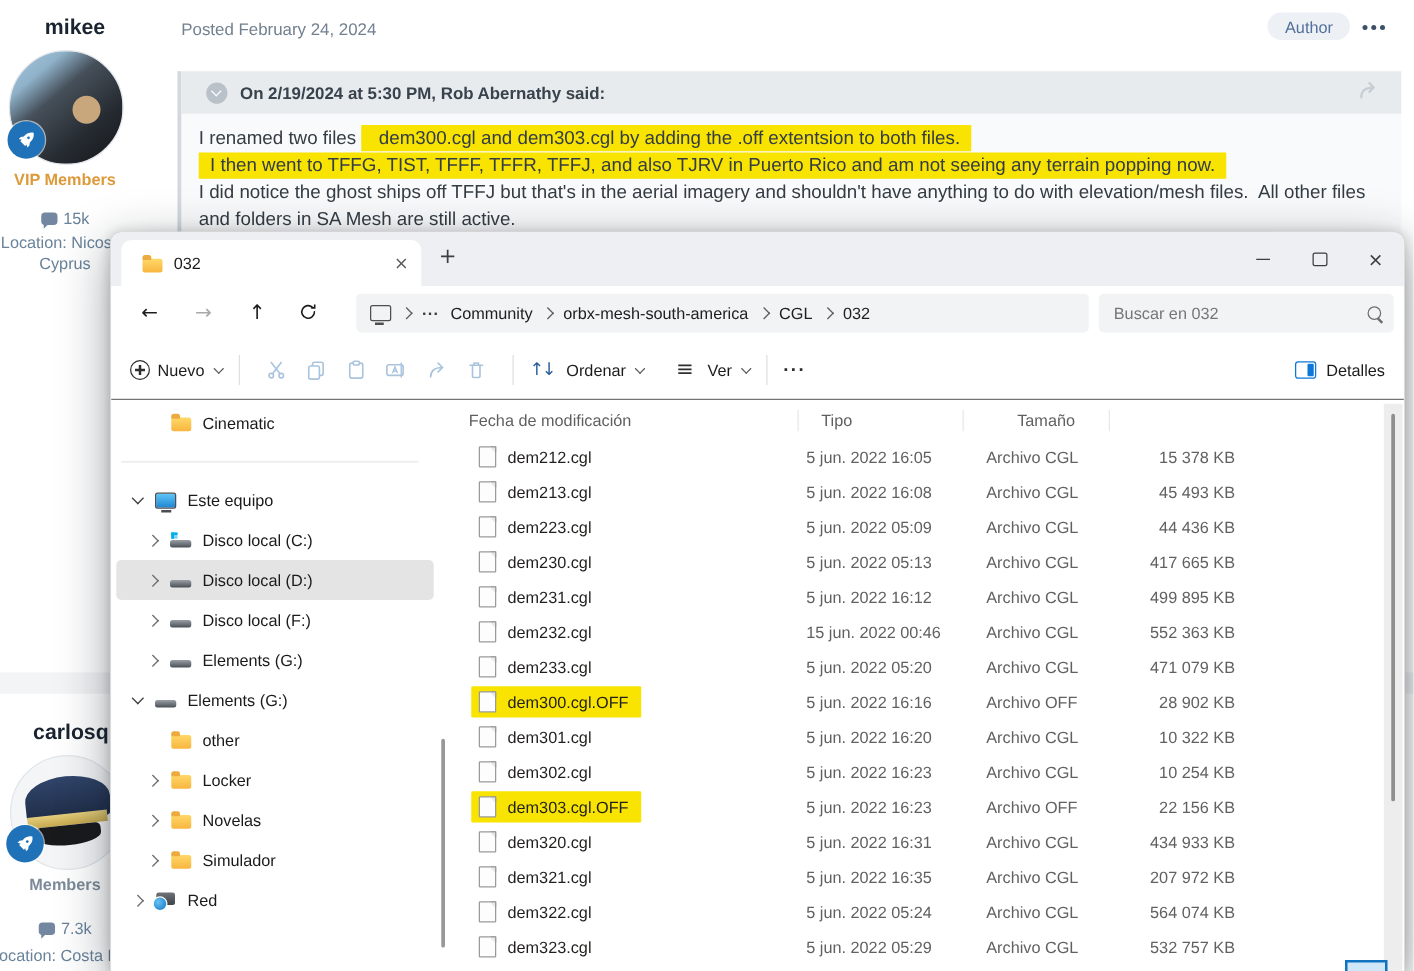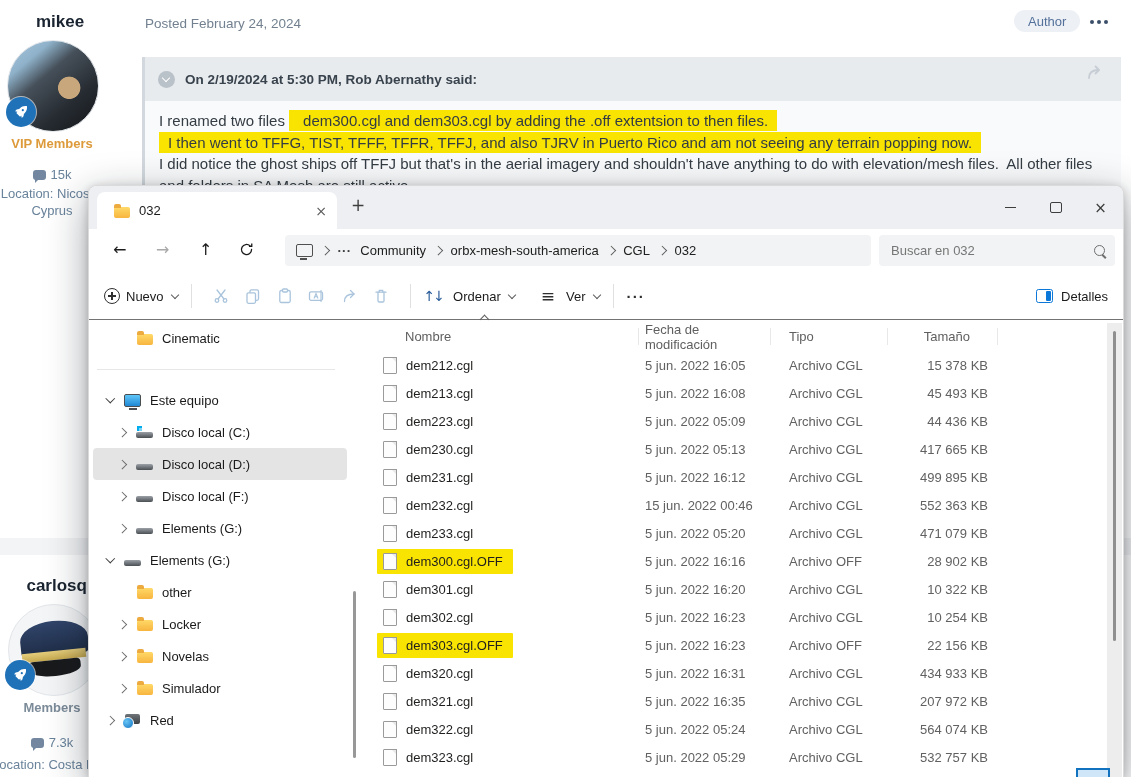--- a/index.html
+++ b/index.html
@@ -26,21 +26,21 @@
   .bubble{width:13px;height:10px;background:#7388a0;border-radius:3px;position:relative;}
   .bubble::after{content:"";position:absolute;left:2px;bottom:-3px;border:3px solid transparent;border-top-color:#7388a0;border-left-color:#7388a0;}
   .uloc{position:absolute;left:52px;transform:translateX(-50%);white-space:nowrap;font-size:13px;color:#69839b;}
 
   .posted{position:absolute;left:145px;top:16px;font-size:13.5px;color:#72808f;}
   .author-pill{position:absolute;left:1014px;top:10px;height:22px;padding:0 14px;background:#edf0f5;border-radius:12px;display:flex;align-items:center;font-size:13px;color:#53709a;}
   .post-opts{position:absolute;left:1090px;top:20px;display:flex;gap:3px;}
   .post-opts i{width:4px;height:4px;border-radius:50%;background:#3b4f68;}
 
   .quote{position:absolute;left:142px;top:57px;width:976px;height:150px;background:#f9fafb;border-left:3px solid #d2d8de;z-index:1;}
-  .qhead{height:44px;background:#e8ebee;display:flex;align-items:center;padding-left:13px;position:relative;}
+  .qhead{height:34px;background:#e8ebee;display:flex;align-items:center;padding-left:20px;position:relative;}
   .qchev{width:17px;height:17px;border-radius:50%;background:#b9c1c9;position:relative;flex:0 0 auto;}
   .qchev::after{content:"";position:absolute;left:5px;top:4.5px;width:5px;height:5px;border-right:1.6px solid #fff;border-bottom:1.6px solid #fff;transform:rotate(45deg);}
   .qattr{margin-left:10px;font-size:13.5px;font-weight:bold;color:#39434d;}
   .qshare{position:absolute;right:16px;top:8px;}
   .qbody{padding:9px 16px 0 14px;font-size:15px;line-height:21.5px;color:#343c44;}
   mark.hl{background:var(--hl,#f8e400);color:#343c44;padding:2px 9px 2px 9px;}
   mark.hl.lead{padding-left:14px;}
 
   .post-sep{position:absolute;left:0;top:538px;width:1131px;height:17px;background:#f3f4f5;}
 
@@ -179,21 +179,21 @@
       <span class="qchev"></span>
       <span class="qattr">On 2/19/2024 at 5:30 PM, Rob Abernathy said:</span>
       <span class="qshare">
         <svg width="18" height="14" viewBox="0 0 18 14">
             <path d="M2 13 C2 7.5 5.5 5 11.5 5" fill="none" stroke="#c6cdd4" stroke-width="1.8" stroke-linecap="round"></path>
             <path d="M8.5 1.5 L12 5 L8.5 8.5" fill="none" stroke="#c6cdd4" stroke-width="1.8" stroke-linecap="round" stroke-linejoin="round"></path>
           </svg>
       </span>
     </div>
     <div class="qbody">
-      <div><span>I renamed two files</span> <mark class="hl lead">dem300.cgl and dem303.cgl by adding the .off extentsion to then files.</mark></div>
+      <div><span>I renamed two files</span> <mark class="hl lead">dem300.cgl and dem303.cgl by adding the .off extentsion to both files.</mark></div>
       <div><mark class="hl">I then went to TFFG, TIST, TFFF, TFFR, TFFJ, and also TJRV in Puerto Rico and am not seeing any terrain popping now.</mark></div>
       <div>I did notice the ghost ships off TFFJ but that's in the aerial imagery and shouldn't have anything to do with elevation/mesh files.&nbsp; All other files and folders in SA Mesh are still active.</div>
     </div>
   </div>
 
   <div class="post-sep"></div>
 
   <div class="uname author-col" style="top:576px;">carlosqr</div>
   <div class="avatar av-carlos" style="left:8px;top:604px;">
     <span class="cap-top"></span>
@@ -437,24 +437,20 @@
           <span class="ic">
               <span class="net"></span>
             </span>
           <span class="tl">Red</span>
         </div>
       </div>
       <div class="tree-thumb"></div>
 
       <div class="list">
         <div class="lrow lhead">
-          <div class="hcell hname">
-            <span class="caret"></span>
-            <span>Nombre</span>
-          </div>
           <div class="hcell hdate">
               <span>Fecha de modificación</span>
             </div>
           <div class="hcell htype">
               <span>Tipo</span>
             </div>
           <div class="hcell hsize">
               <span>Tamaño</span>
             </div>
         </div>

